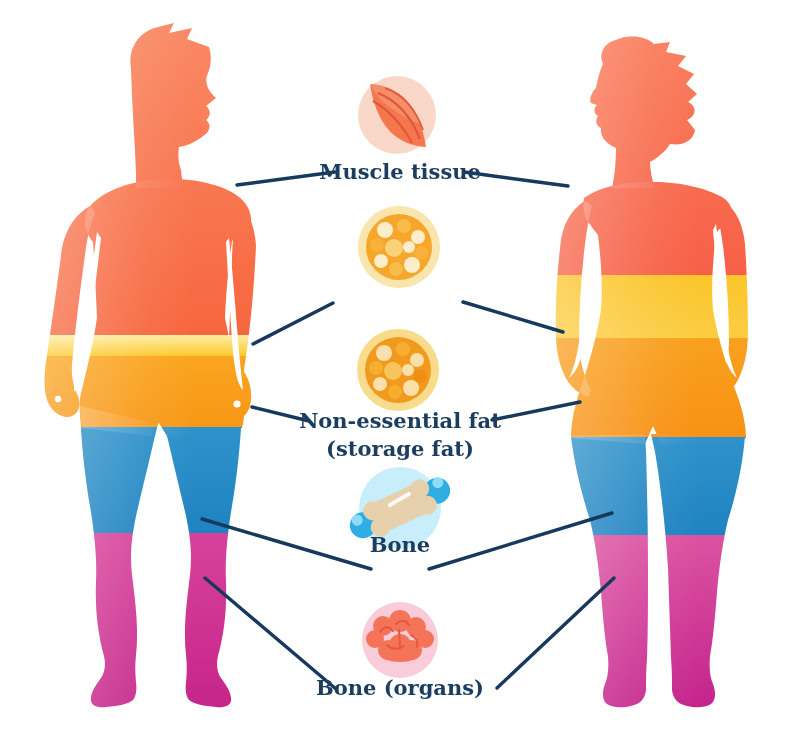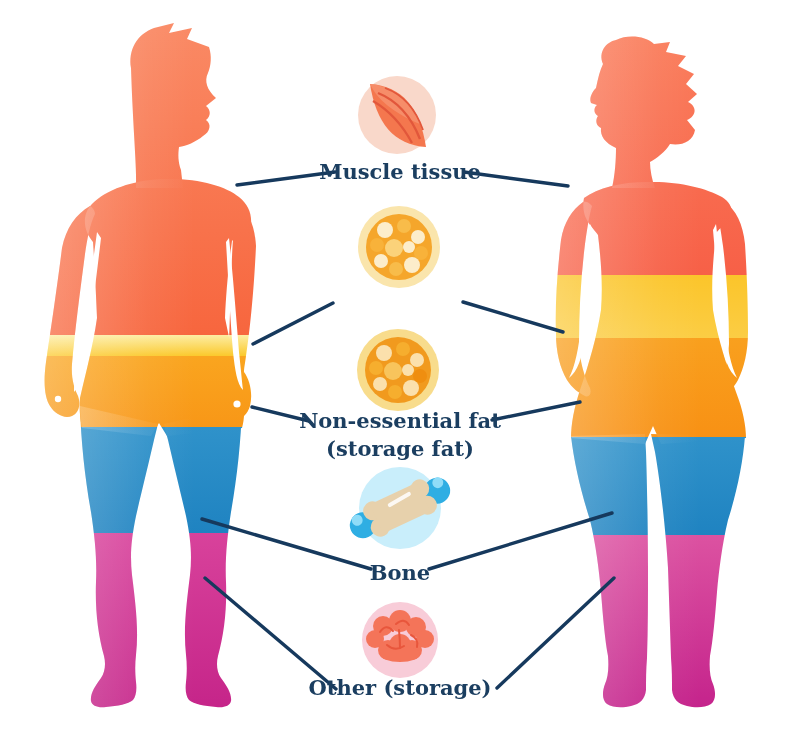--- a/index.html
+++ b/index.html
@@ -263,16 +263,16 @@
       <path d="M387,645 q8,7 17,1"></path>
       <path d="M411,635 q8,4 6,12"></path>
       <path d="M399,630 q1,10 1,18"></path>
     </g>
   </g>
 </svg>
 
 <div class="lbl" style="top:159px">Muscle tissue</div>
 <div class="lbl" style="top:408px">Non-essential fat</div>
 <div class="lbl" style="top:436px">(storage fat)</div>
-<div class="lbl" style="top:560px">Bone</div>
-<div class="lbl" style="top:675px">Other (storage)</div>
+<div class="lbl" style="top:532px">Bone</div>
+<div class="lbl" style="top:675px">Bone (organs)</div>
 
 </div>
 
 </body></html>

